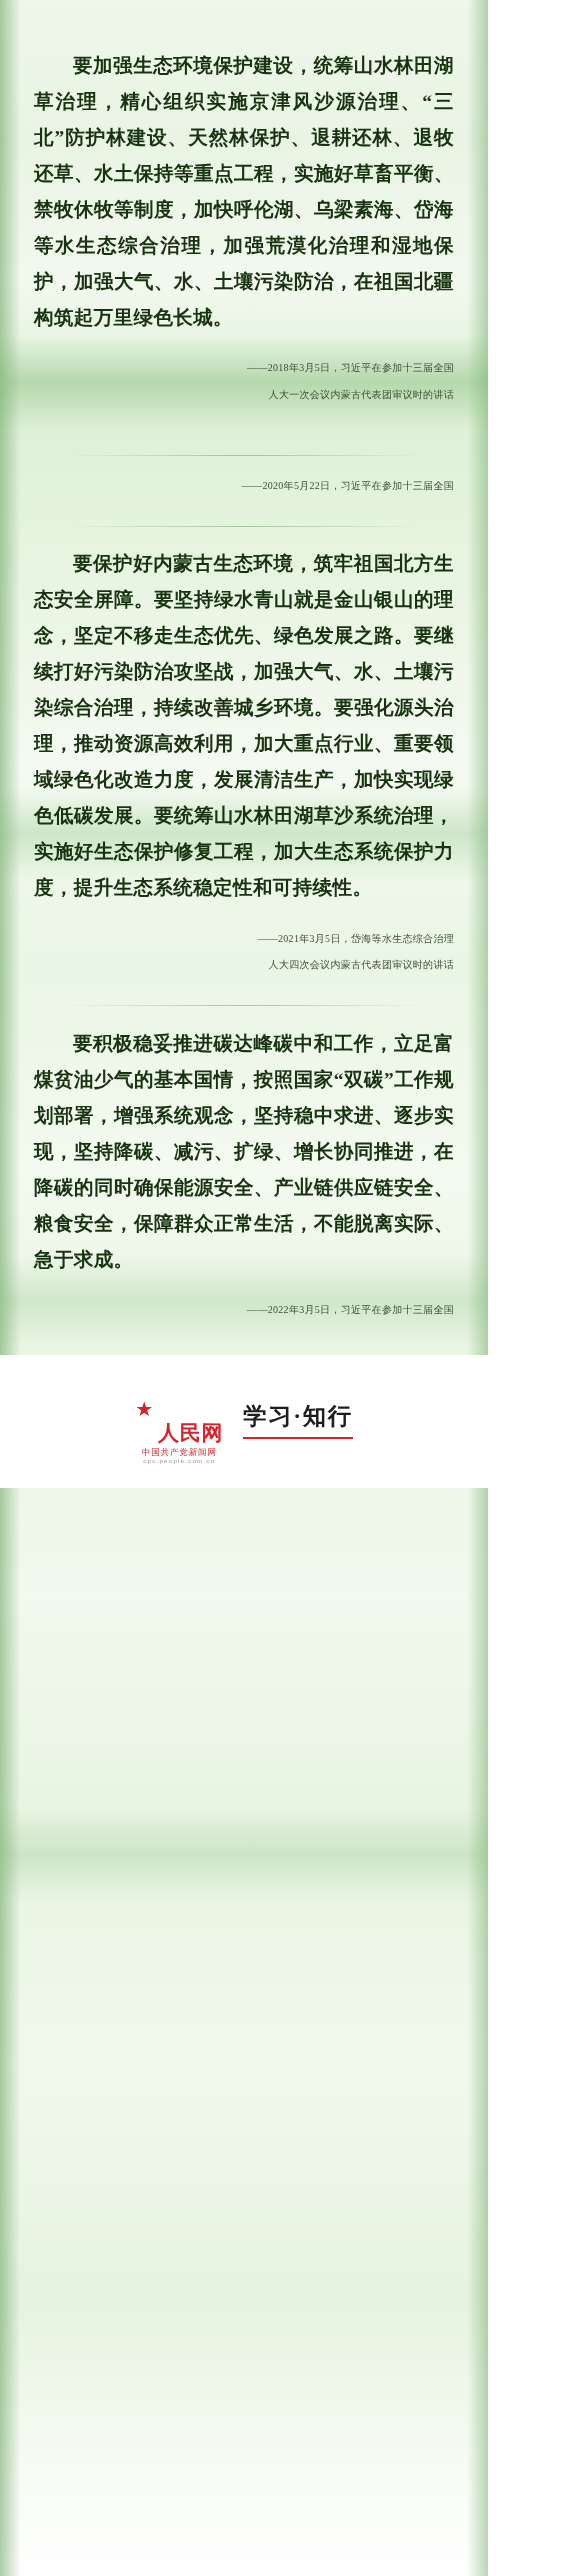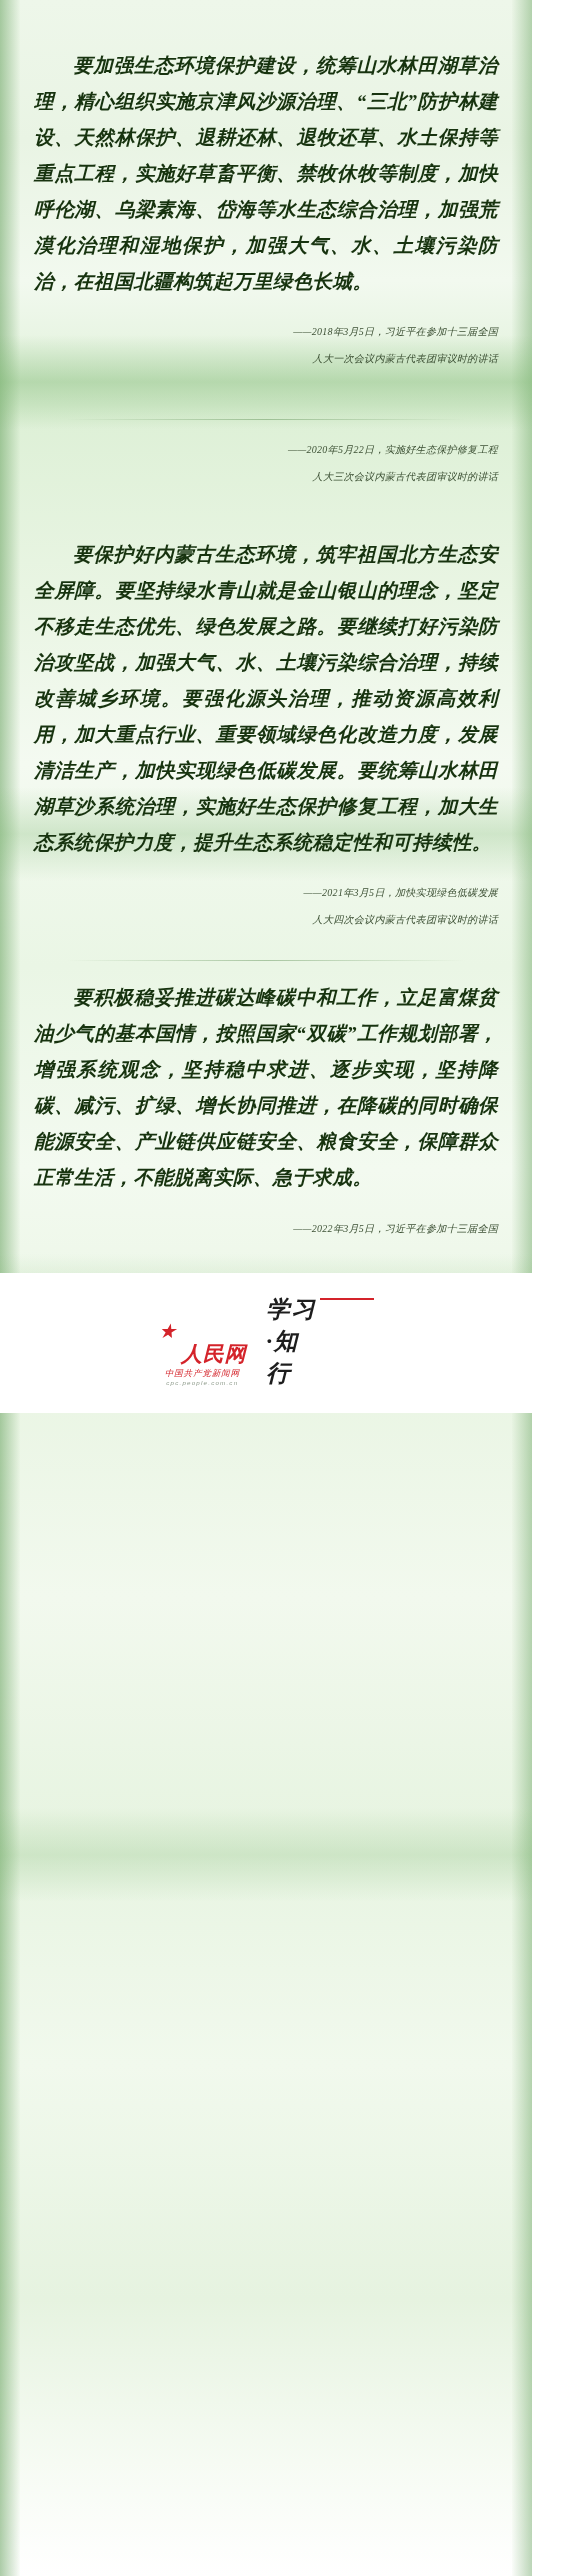--- a/index.html
+++ b/index.html
@@ -6,42 +6,41 @@
     margin: 0;
     padding: 0;
   }
   body {
     width: 572px;
     background: #ffffff;
     font-family: "Liberation Serif", "DejaVu Serif", serif;
   }
   .page {
     position: relative;
-    width: 532px;
+    width: 488px;
     min-height: 2576px;
     box-sizing: border-box;
     background:
       linear-gradient(to bottom,
         #eef7ea 0px,
         #e9f4e4 140px,
         #f2f9ef 281px,
         #ddf0d6 405px,
         #e9f5e3 592px,
         #f4faf1 764px,
         #eaf6e5 966px,
         #f3faf0 1169px,
         #e9f5e3 1371px,
         #f2f9ee 1597px,
         #e7f4e1 1831px,
         #f1f9ed 2065px,
         #e6f3e0 2299px,
         #f6fbf3 2462px,
         #ffffff 2576px);
     overflow: hidden;
-    font-style: italic;
   }
   
   .edge-left {
     position: absolute;
     left: 0; top: 0; bottom: 0;
     width: 20px;
     background: linear-gradient(to right, rgba(104,162,96,0.55), rgba(180,214,170,0.05));
     pointer-events: none;
   }
   .edge-right {
@@ -145,22 +144,22 @@
   }
   .logo-url {
     margin-top: 2.3px;
     color: #8d9a8a;
     font-size: 6.2px;
     letter-spacing: 1.2px;
     font-family: "Liberation Sans", sans-serif;
   }
   .brand-right {
     display: flex;
-    flex-direction: row;
-    align-items: flex-start;
+    flex-direction: column;
+    align-items: flex-end;
   }
   .brand-main {
     color: #1d1d1d;
     font-size: 23.4px;
     font-weight: 700;
     letter-spacing: 1.6px;
     font-family: "Liberation Serif", "DejaVu Serif", serif;
   }
   .brand-bar {
     margin-top: 4.7px;
@@ -190,31 +189,30 @@
       </div>
     </div>
 
     <div class="divider"></div>
 
 
     <div class="divider"></div>
 
     <div class="section">
       <div class="source">
-        <span class="line1">——2020年5月22日，实施好生态保护修复工程</span>
-        <span class="line2">人大三次会议内蒙古代表团审议时的讲话</span>
+        <span class="line1">——2020年5月22日，习近平在参加十三届全国</span>
       </div>
     </div>
 
     <div class="divider"></div>
 
     <div class="section">
       <p class="para">要保护好内蒙古生态环境，筑牢祖国北方生态安全屏障。要坚持绿水青山就是金山银山的理念，坚定不移走生态优先、绿色发展之路。要继续打好污染防治攻坚战，加强大气、水、土壤污染综合治理，持续改善城乡环境。要强化源头治理，推动资源高效利用，加大重点行业、重要领域绿色化改造力度，发展清洁生产，加快实现绿色低碳发展。要统筹山水林田湖草沙系统治理，实施好生态保护修复工程，加大生态系统保护力度，提升生态系统稳定性和可持续性。</p>
       <div class="source">
-        <span class="line1">——2021年3月5日，加快实现绿色低碳发展</span>
+        <span class="line1">——2021年3月5日，岱海等水生态综合治理</span>
         <span class="line2">人大四次会议内蒙古代表团审议时的讲话</span>
       </div>
     </div>
 
     <div class="divider"></div>
 
     <div class="section">
       <p class="para">要积极稳妥推进碳达峰碳中和工作，立足富煤贫油少气的基本国情，按照国家“双碳”工作规划部署，增强系统观念，坚持稳中求进、逐步实现，坚持降碳、减污、扩绿、增长协同推进，在降碳的同时确保能源安全、产业链供应链安全、粮食安全，保障群众正常生活，不能脱离实际、急于求成。</p>
       <div class="source">
         <span class="line1">——2022年3月5日，习近平在参加十三届全国</span>

